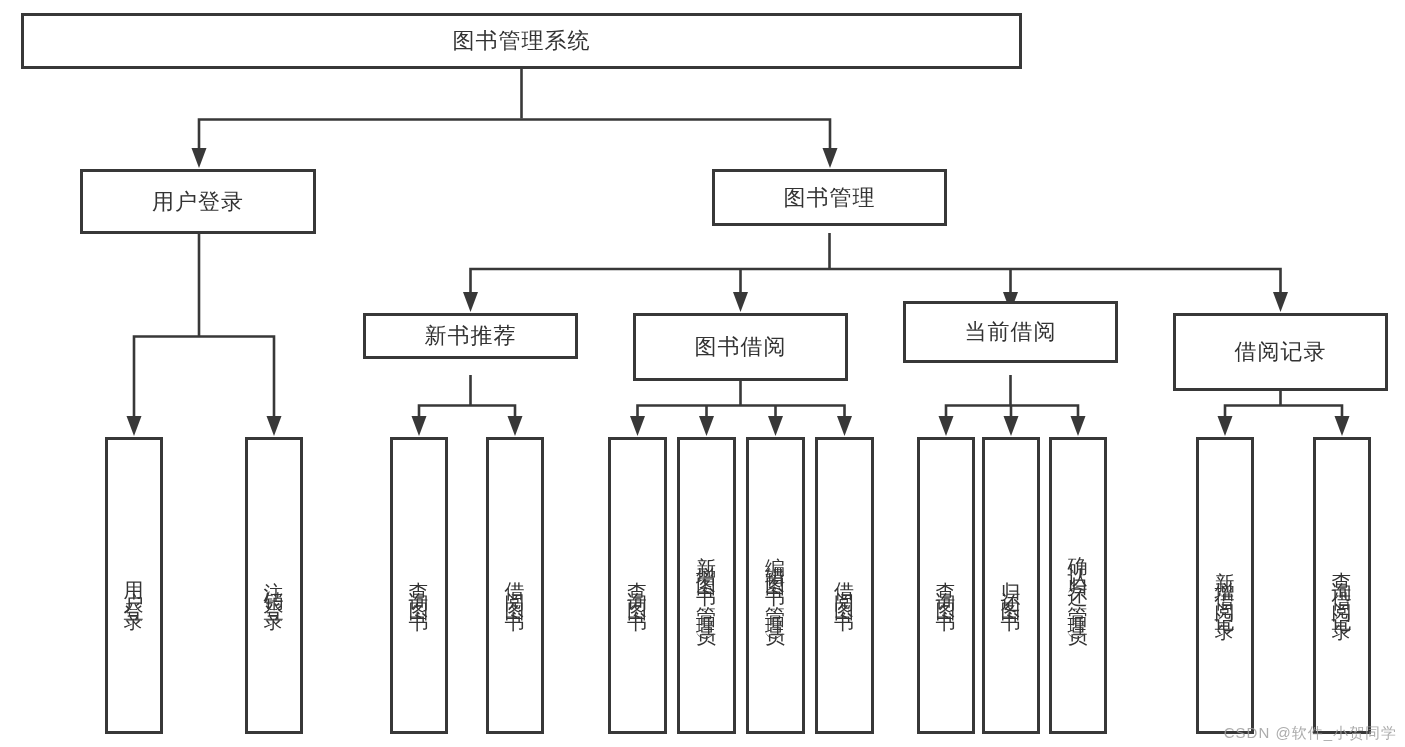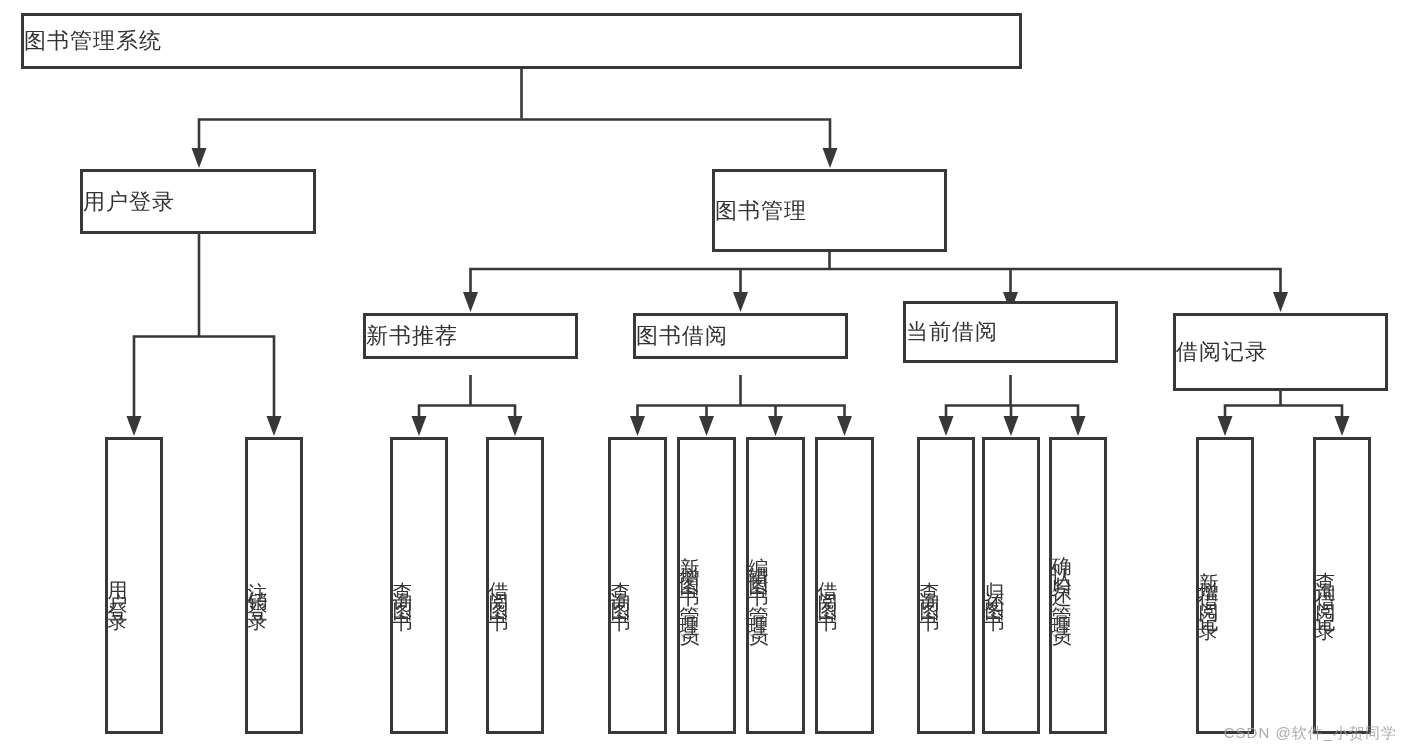--- a/index.html
+++ b/index.html
@@ -11,21 +11,21 @@
     color:#333333;
   }
   #connectors{position:absolute;left:0;top:0;width:1405px;height:747px;}
   .box{
     position:absolute;
     box-sizing:border-box;
     border:3px solid #383838;
     background:#ffffff;
     display:flex;
     align-items:center;
-    justify-content:flex-start;
+    justify-content:center;
   }
   .hbox{font-size:22px;letter-spacing:1px;}
   .vbox{width:58px;height:297px;}
   .vtext{
     writing-mode:vertical-rl;
     text-orientation:mixed;
     font-size:20px;
     line-height:1;
     letter-spacing:10px;
   }
@@ -94,28 +94,28 @@
   </g>
 </svg>
 
 <div class="box hbox" style="left:21px;top:13px;width:1001px;height:56px">
   <span>图书管理系统</span>
 </div>
 
 <div class="box hbox" style="left:80px;top:169px;width:236px;height:65px">
   <span>用户登录</span>
 </div>
-<div class="box hbox" style="left:712px;top:169px;width:235px;height:83px">
+<div class="box hbox" style="left:712px;top:169px;width:235px;height:57px">
   <span>图书管理</span>
 </div>
 
 <div class="box hbox" style="left:363px;top:313px;width:215px;height:46px">
   <span>新书推荐</span>
 </div>
-<div class="box hbox" style="left:633px;top:313px;width:215px;height:46px">
+<div class="box hbox" style="left:633px;top:313px;width:215px;height:68px">
   <span>图书借阅</span>
 </div>
 <div class="box hbox" style="left:903px;top:301px;width:215px;height:62px">
   <span>当前借阅</span>
 </div>
 <div class="box hbox" style="left:1173px;top:313px;width:215px;height:78px">
   <span>借阅记录</span>
 </div>
 
 <div class="box vbox" style="left:105px;top:437px">

